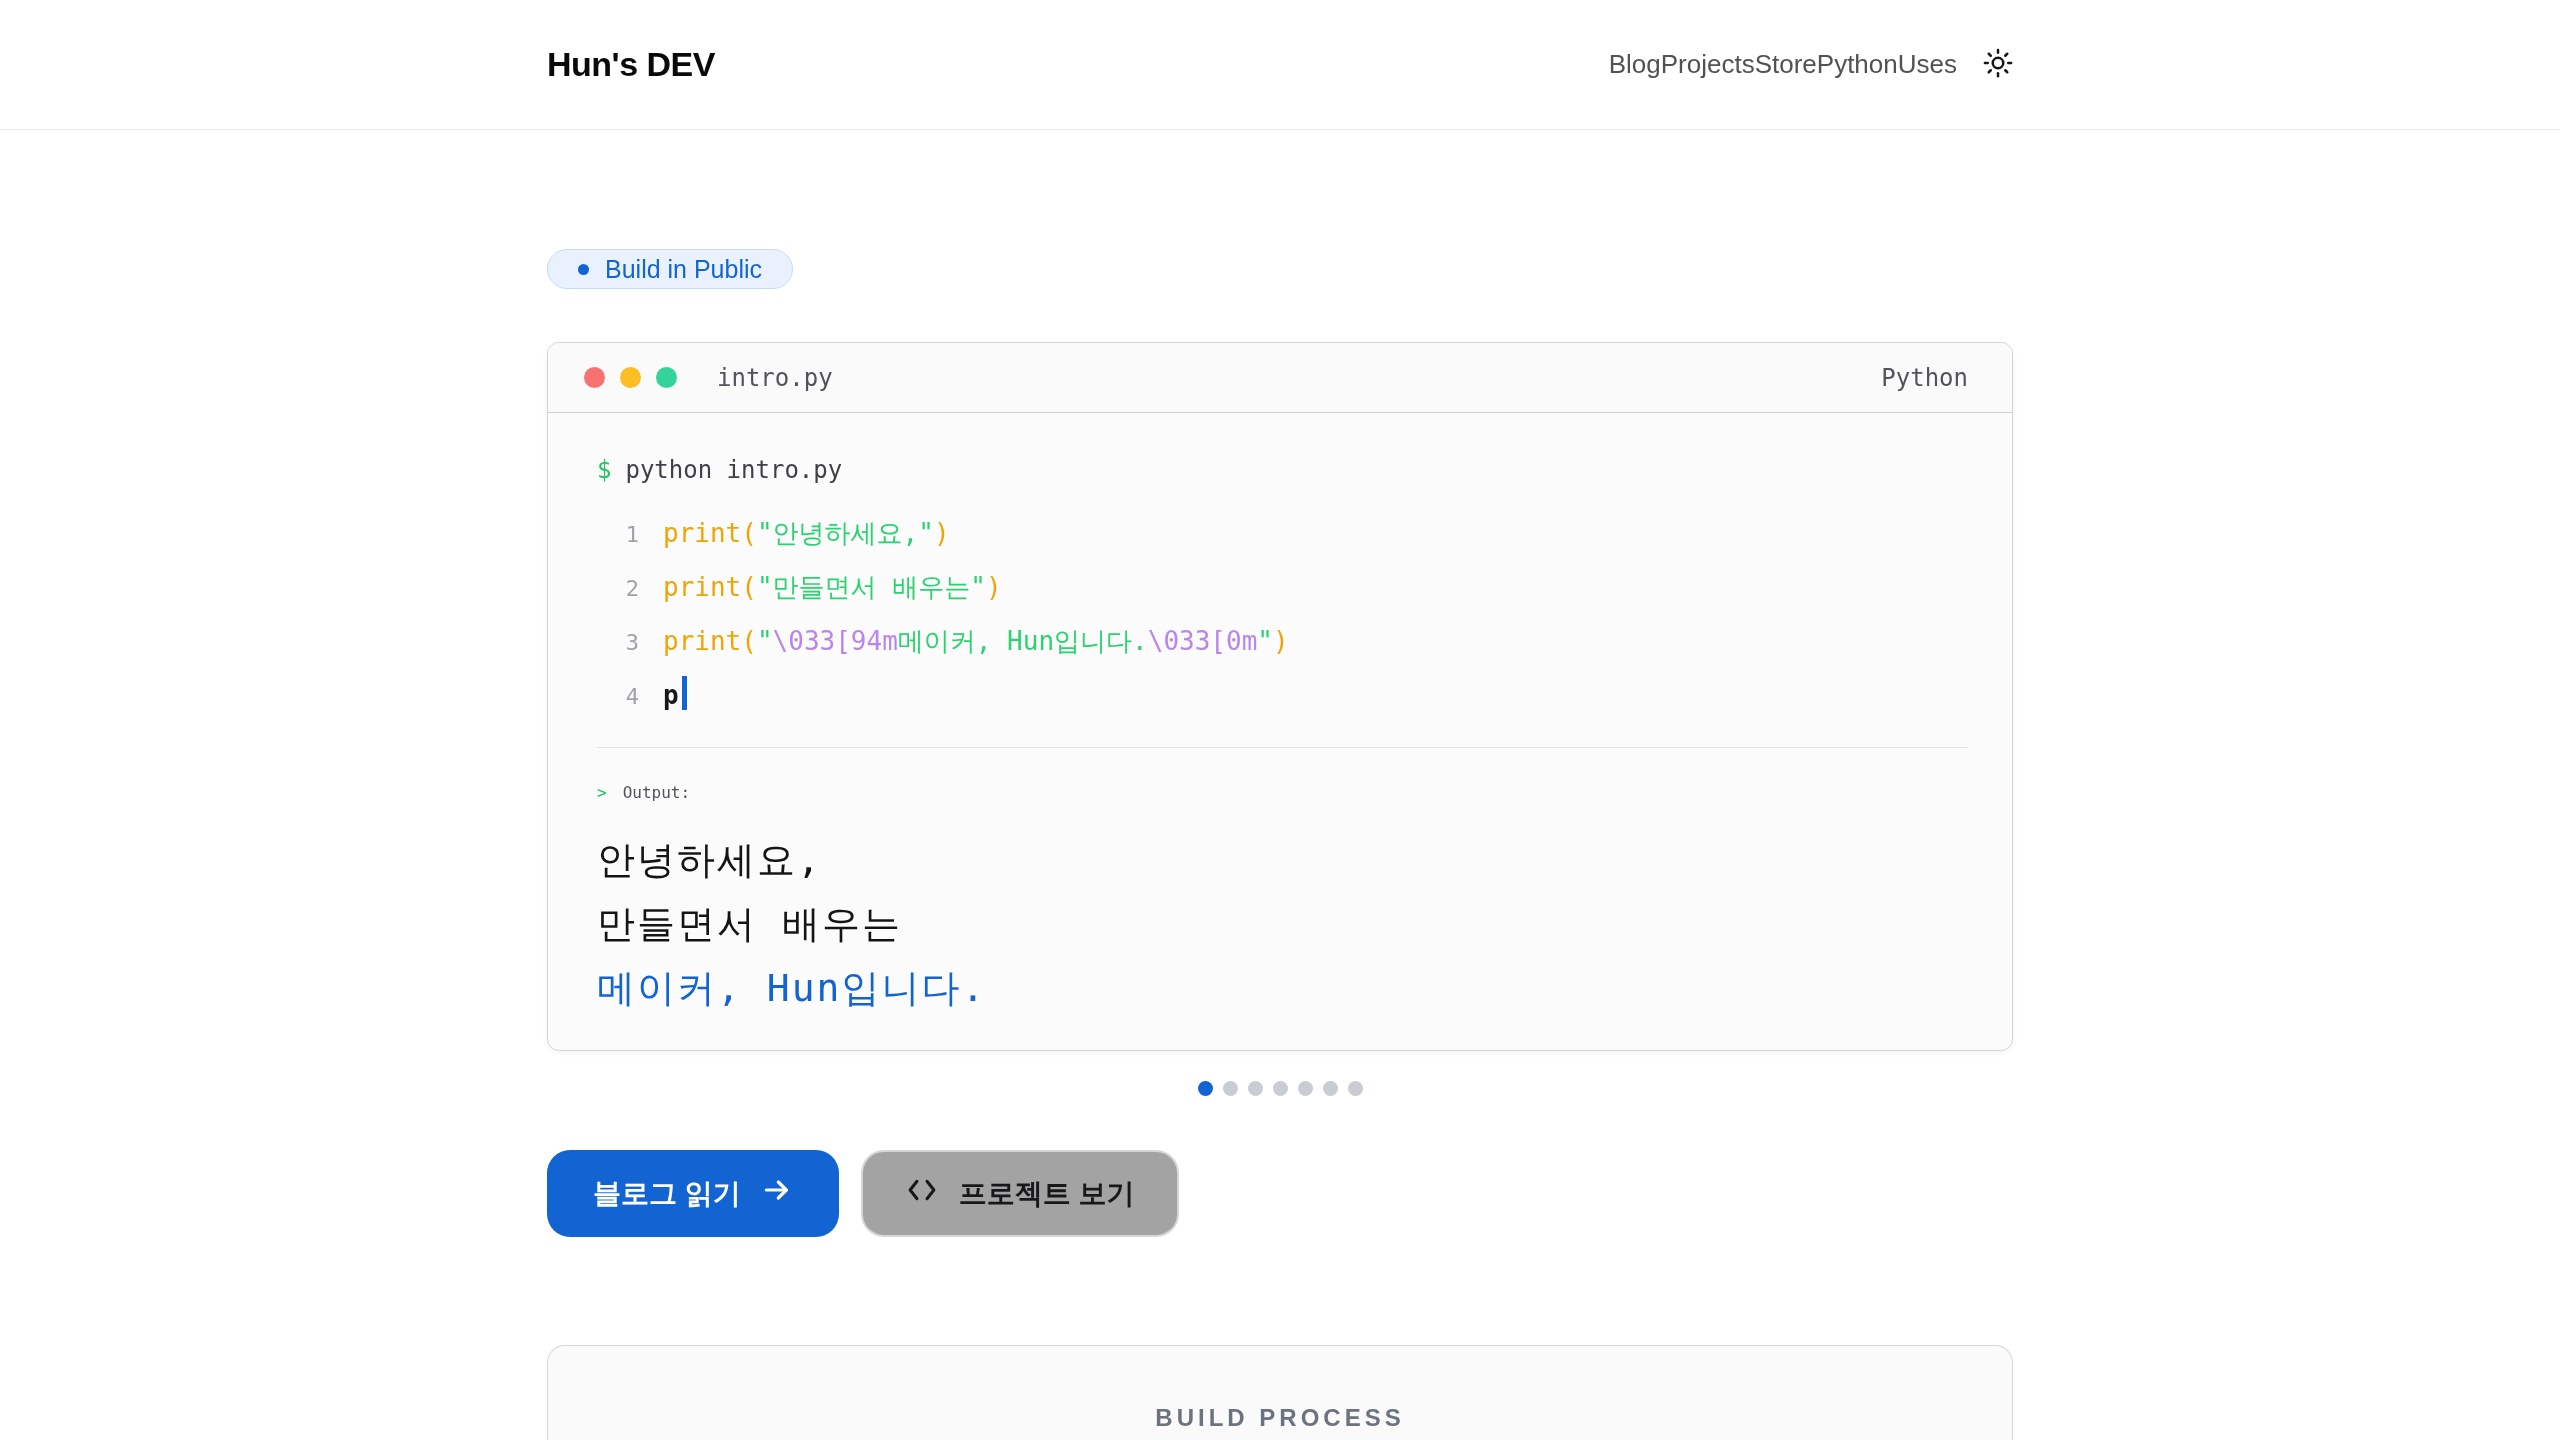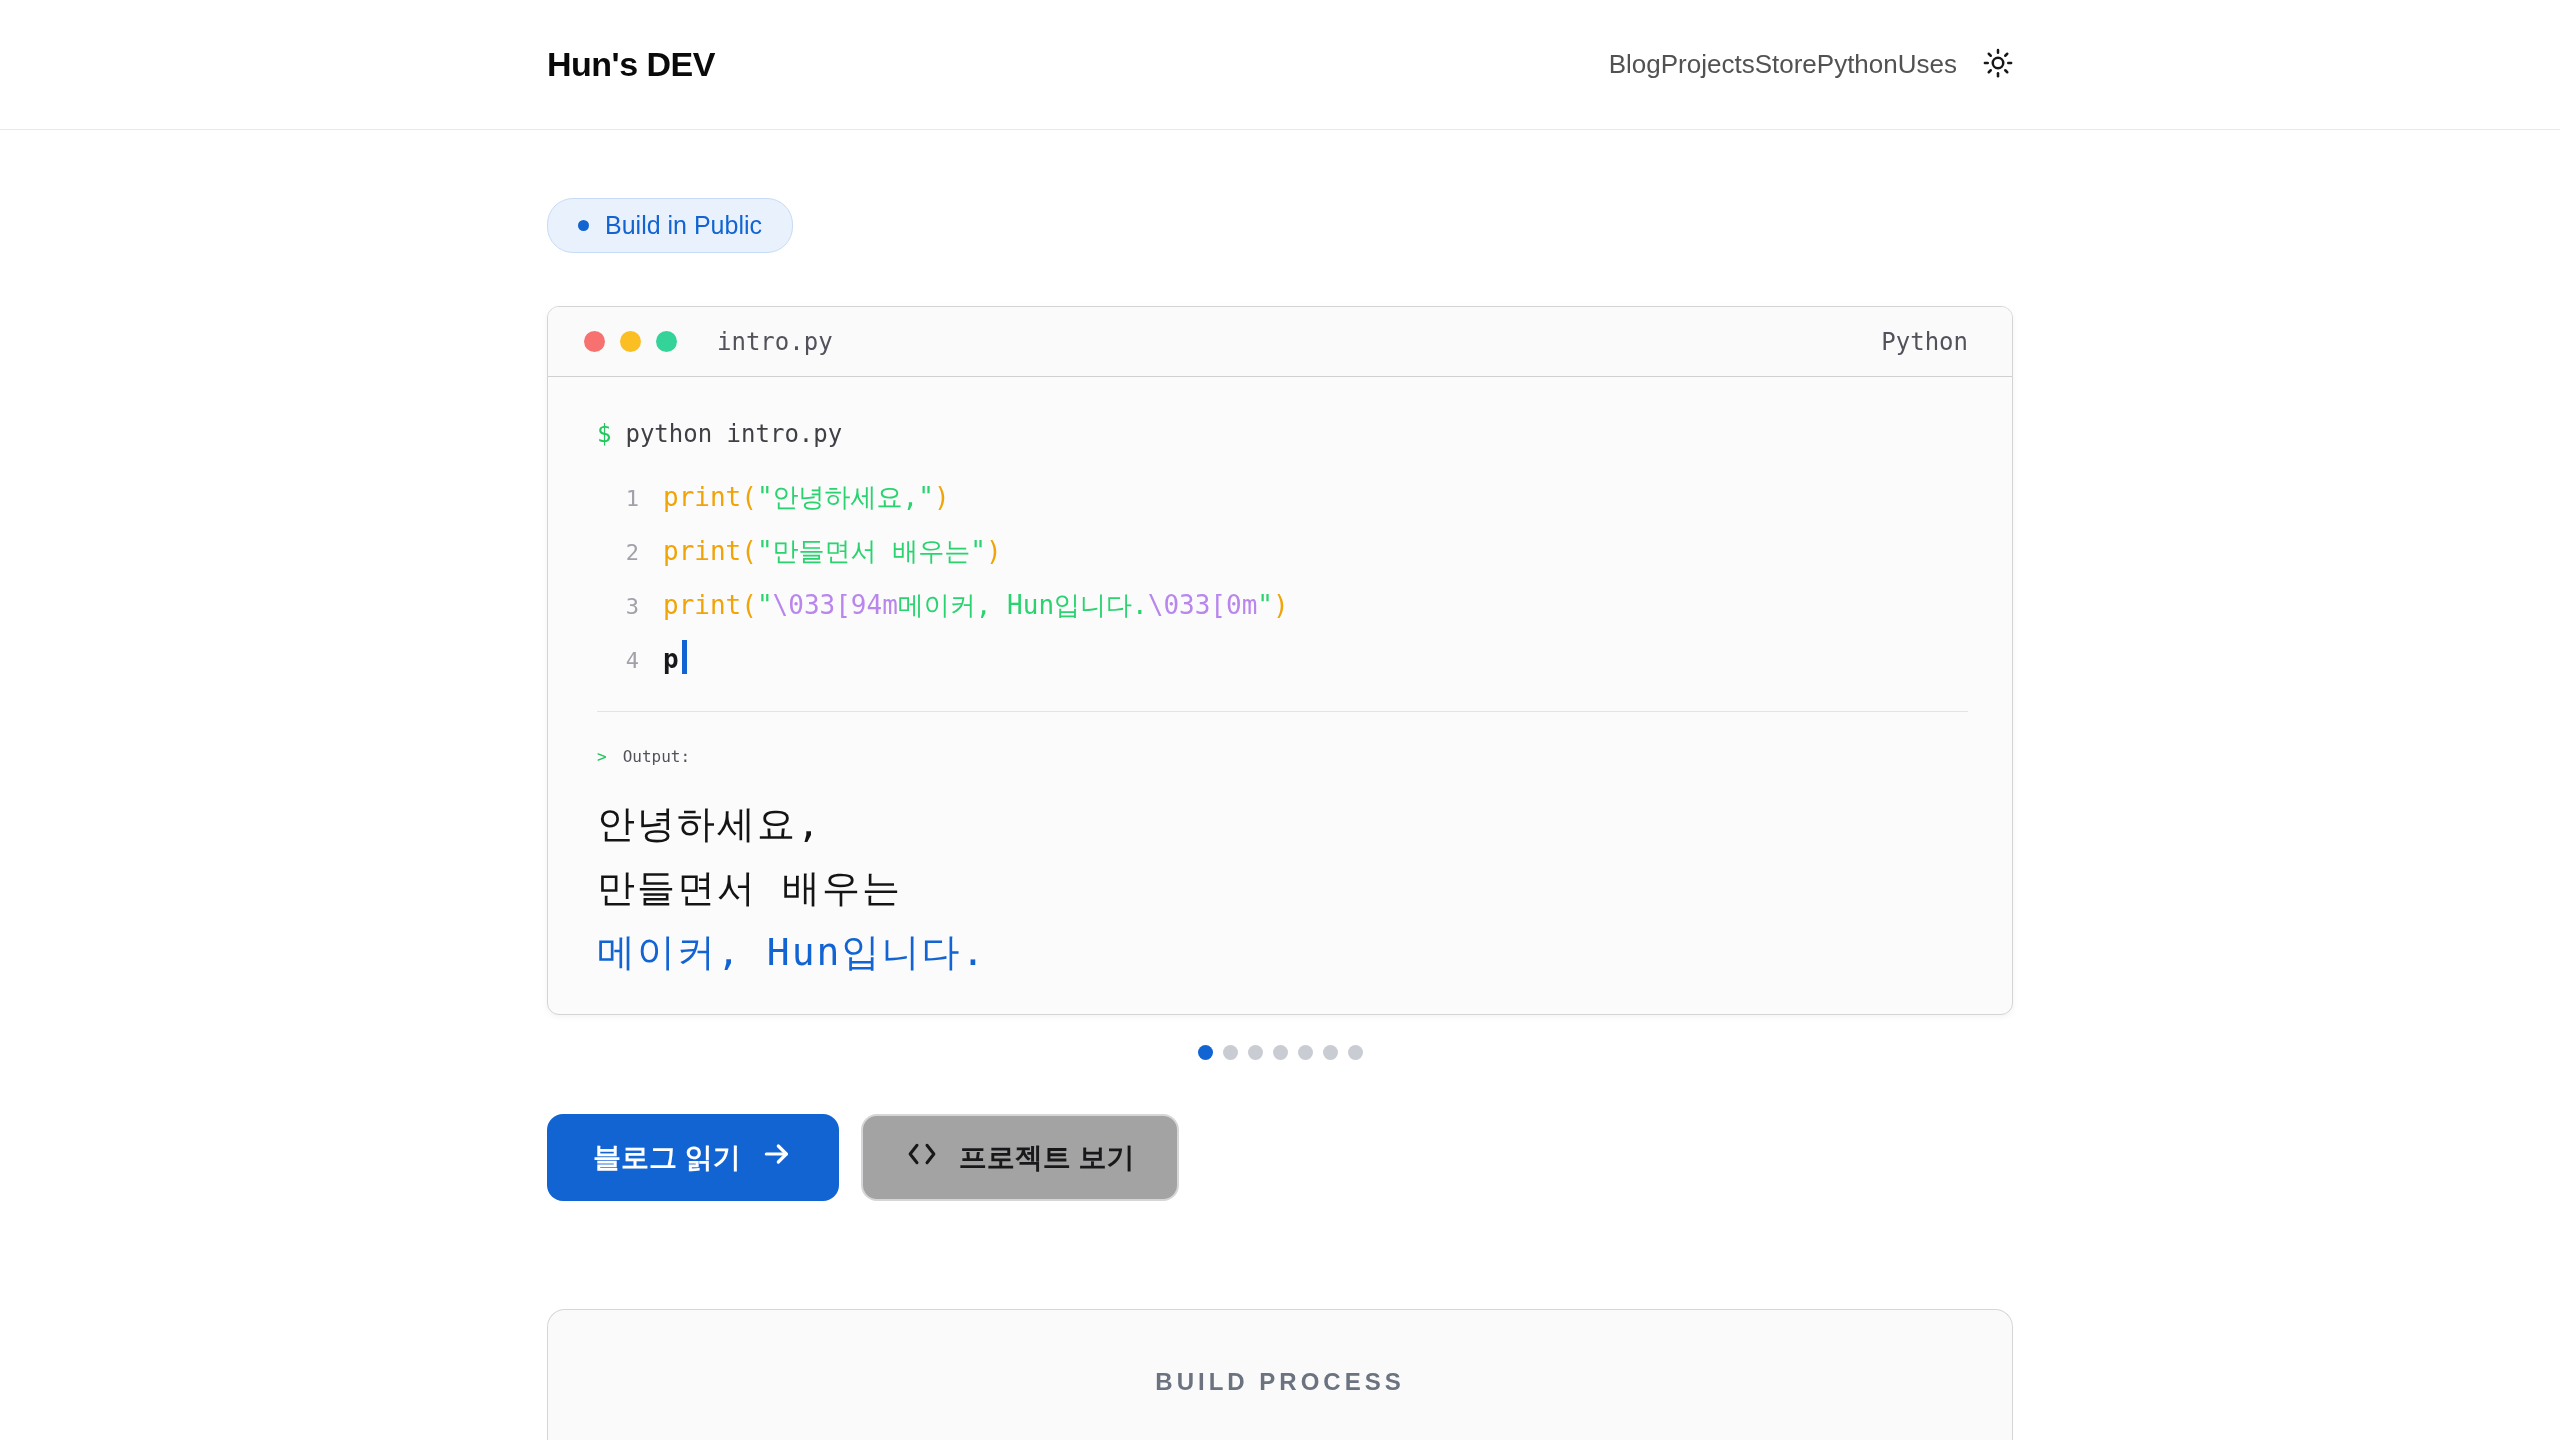--- a/index.html
+++ b/index.html
@@ -15,22 +15,22 @@
   
   .site-header { height: 130px; border-bottom: 1px solid #e8e8e8; display: flex; align-items: center; }
   .header-inner { display: flex; justify-content: space-between; align-items: center; }
   .logo { font-size: 34px; font-weight: 700; color: #0a0a0a; letter-spacing: -0.5px; cursor: pointer; }
   .nav { display: flex; align-items: center; }
   .nav a { font-size: 26px; color: #525252; text-decoration: none; cursor: pointer; }
   .theme-btn { background: none; border: none; margin-left: 26px; cursor: pointer; display: flex; align-items: center; }
 
   
   .badge {
-    margin-top: 68px; display: inline-flex; align-items: center; gap: 16px;
-    height: 55px; padding: 8px 30px; border-radius: 26px;
+    margin-top: 119px; display: inline-flex; align-items: center; gap: 16px;
+    height: 40px; padding: 8px 30px; border-radius: 26px;
     background: #e9f1fc; border: 1px solid #c6dcf6; color: #1264d3; font-size: 25px;
   }
   .badge-dot { width: 11px; height: 11px; border-radius: 50%; background: #1264d3; }
 
   
   .window {
     margin-top: 53px; background: #fbfbfb; border: 1px solid #d4d4d4;
     border-radius: 12px; overflow: hidden; box-shadow: 0 2px 6px rgba(0,0,0,.05);
   }
   .window-header {
@@ -66,21 +66,21 @@
   .output-line { font-size: 38px; line-height: 64px; color: #141414; font-weight: 500; letter-spacing: 2px; white-space: pre; }
   .output-line.highlight { color: #1264d3; }
 
   
   .carousel { display: flex; justify-content: center; gap: 10px; margin-top: 30px; }
   .dot { width: 15px; height: 15px; border-radius: 50%; background: #c9ccd2; cursor: pointer; }
   .dot.active { background: #1264d3; }
 
   
   .actions { display: flex; gap: 22px; margin-top: 54px; }
-  .btn { height: 87px; border-radius: 16px; font-size: 28px; font-weight: 700;
+  .btn { height: 87px; border-radius: 23px; font-size: 28px; font-weight: 700;
          display: inline-flex; align-items: center; gap: 20px; cursor: pointer;
          font-family: "Liberation Sans", sans-serif; }
   .btn-primary { background: #1264d3; color: #ffffff; border: none; padding: 0 46px; }
   .btn-secondary { background: #a3a3a3; color: #18181b; border: 2px solid #d6d6d9; padding: 0 42px; }
 
   
   .build-card {
     margin-top: 108px; height: 140px; background: #fafafa;
     border: 1px solid #d6d6d6; border-bottom: none; border-radius: 18px 18px 0 0;
     text-align: center; padding-top: 58px;

